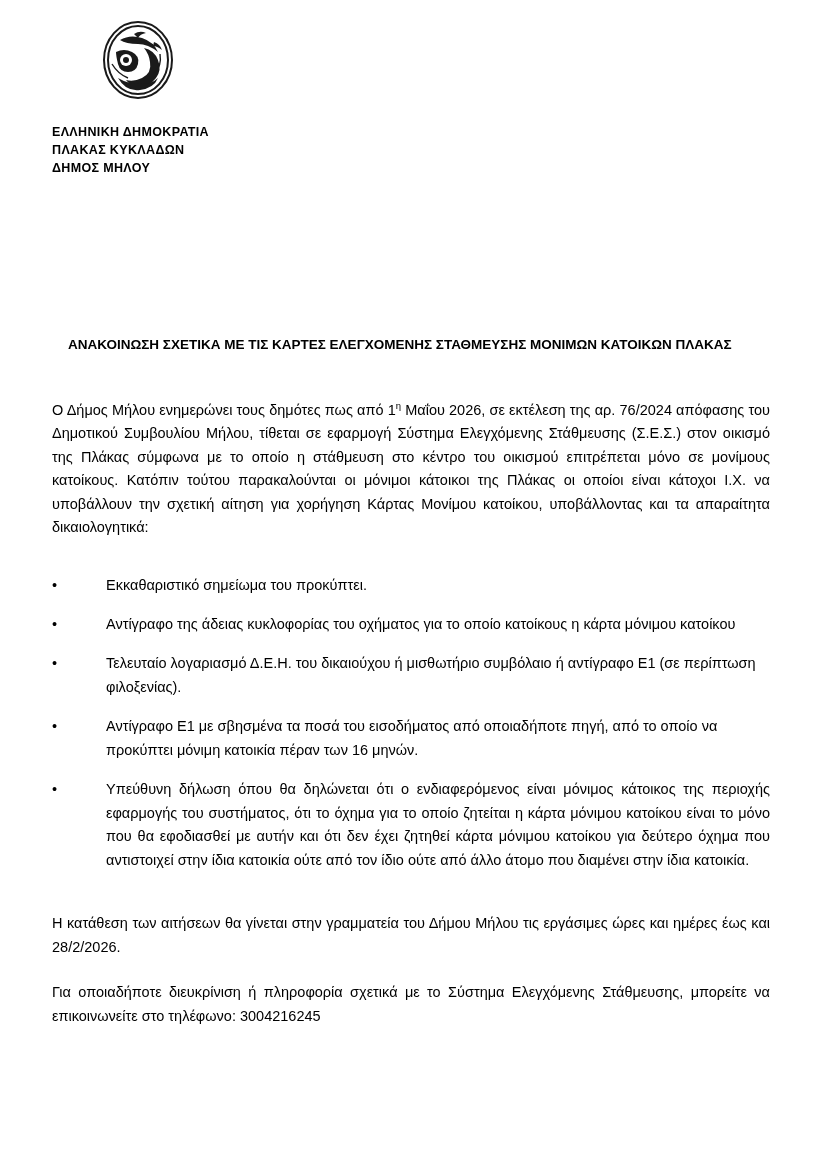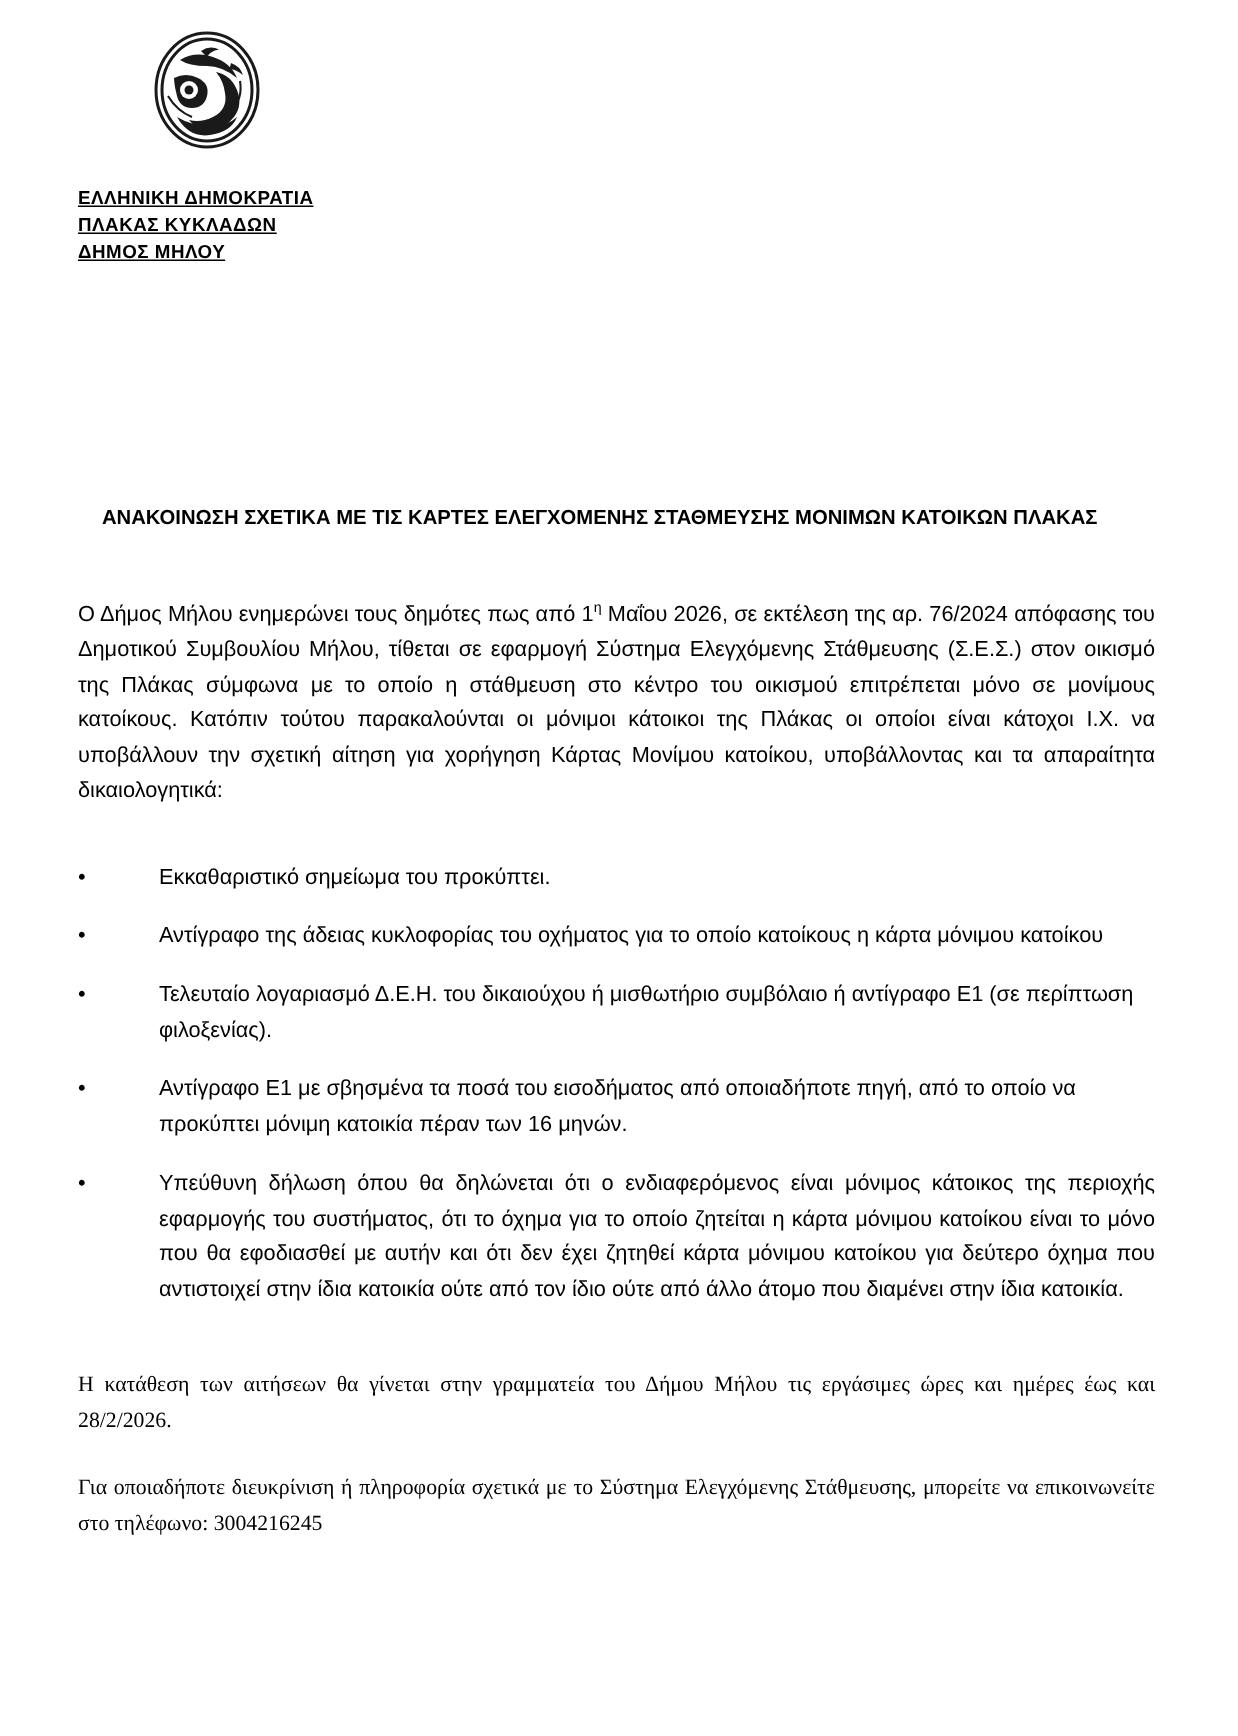--- a/index.html
+++ b/index.html
@@ -20,21 +20,20 @@
     height: 1157px;
     box-sizing: border-box;
     padding: 0;
     position: relative;
   }
 
   
   .letterhead {
     padding-top: 18px;
     padding-left: 52px;
-    text-decoration: underline;
   }
   .emblem-wrap {
     width: 100px;
     margin-left: 38px;
   }
   .emblem {
     display: block;
   }
   .org-lines {
     margin-top: 22px;
@@ -90,21 +89,20 @@
     font-size: 14.5px;
     line-height: 1.62;
   }
   .bullet-text.justified {
     text-align: justify;
   }
 
   .closing {
     margin-top: 40px;
     width: 718px;
-    font-family: Liberation Serif, serif;
   }
   .closing-para {
     font-size: 14.5px;
     line-height: 1.62;
     text-align: justify;
     margin-bottom: 22px;
   }
   .closing-para.last {
     margin-bottom: 0;
   }

